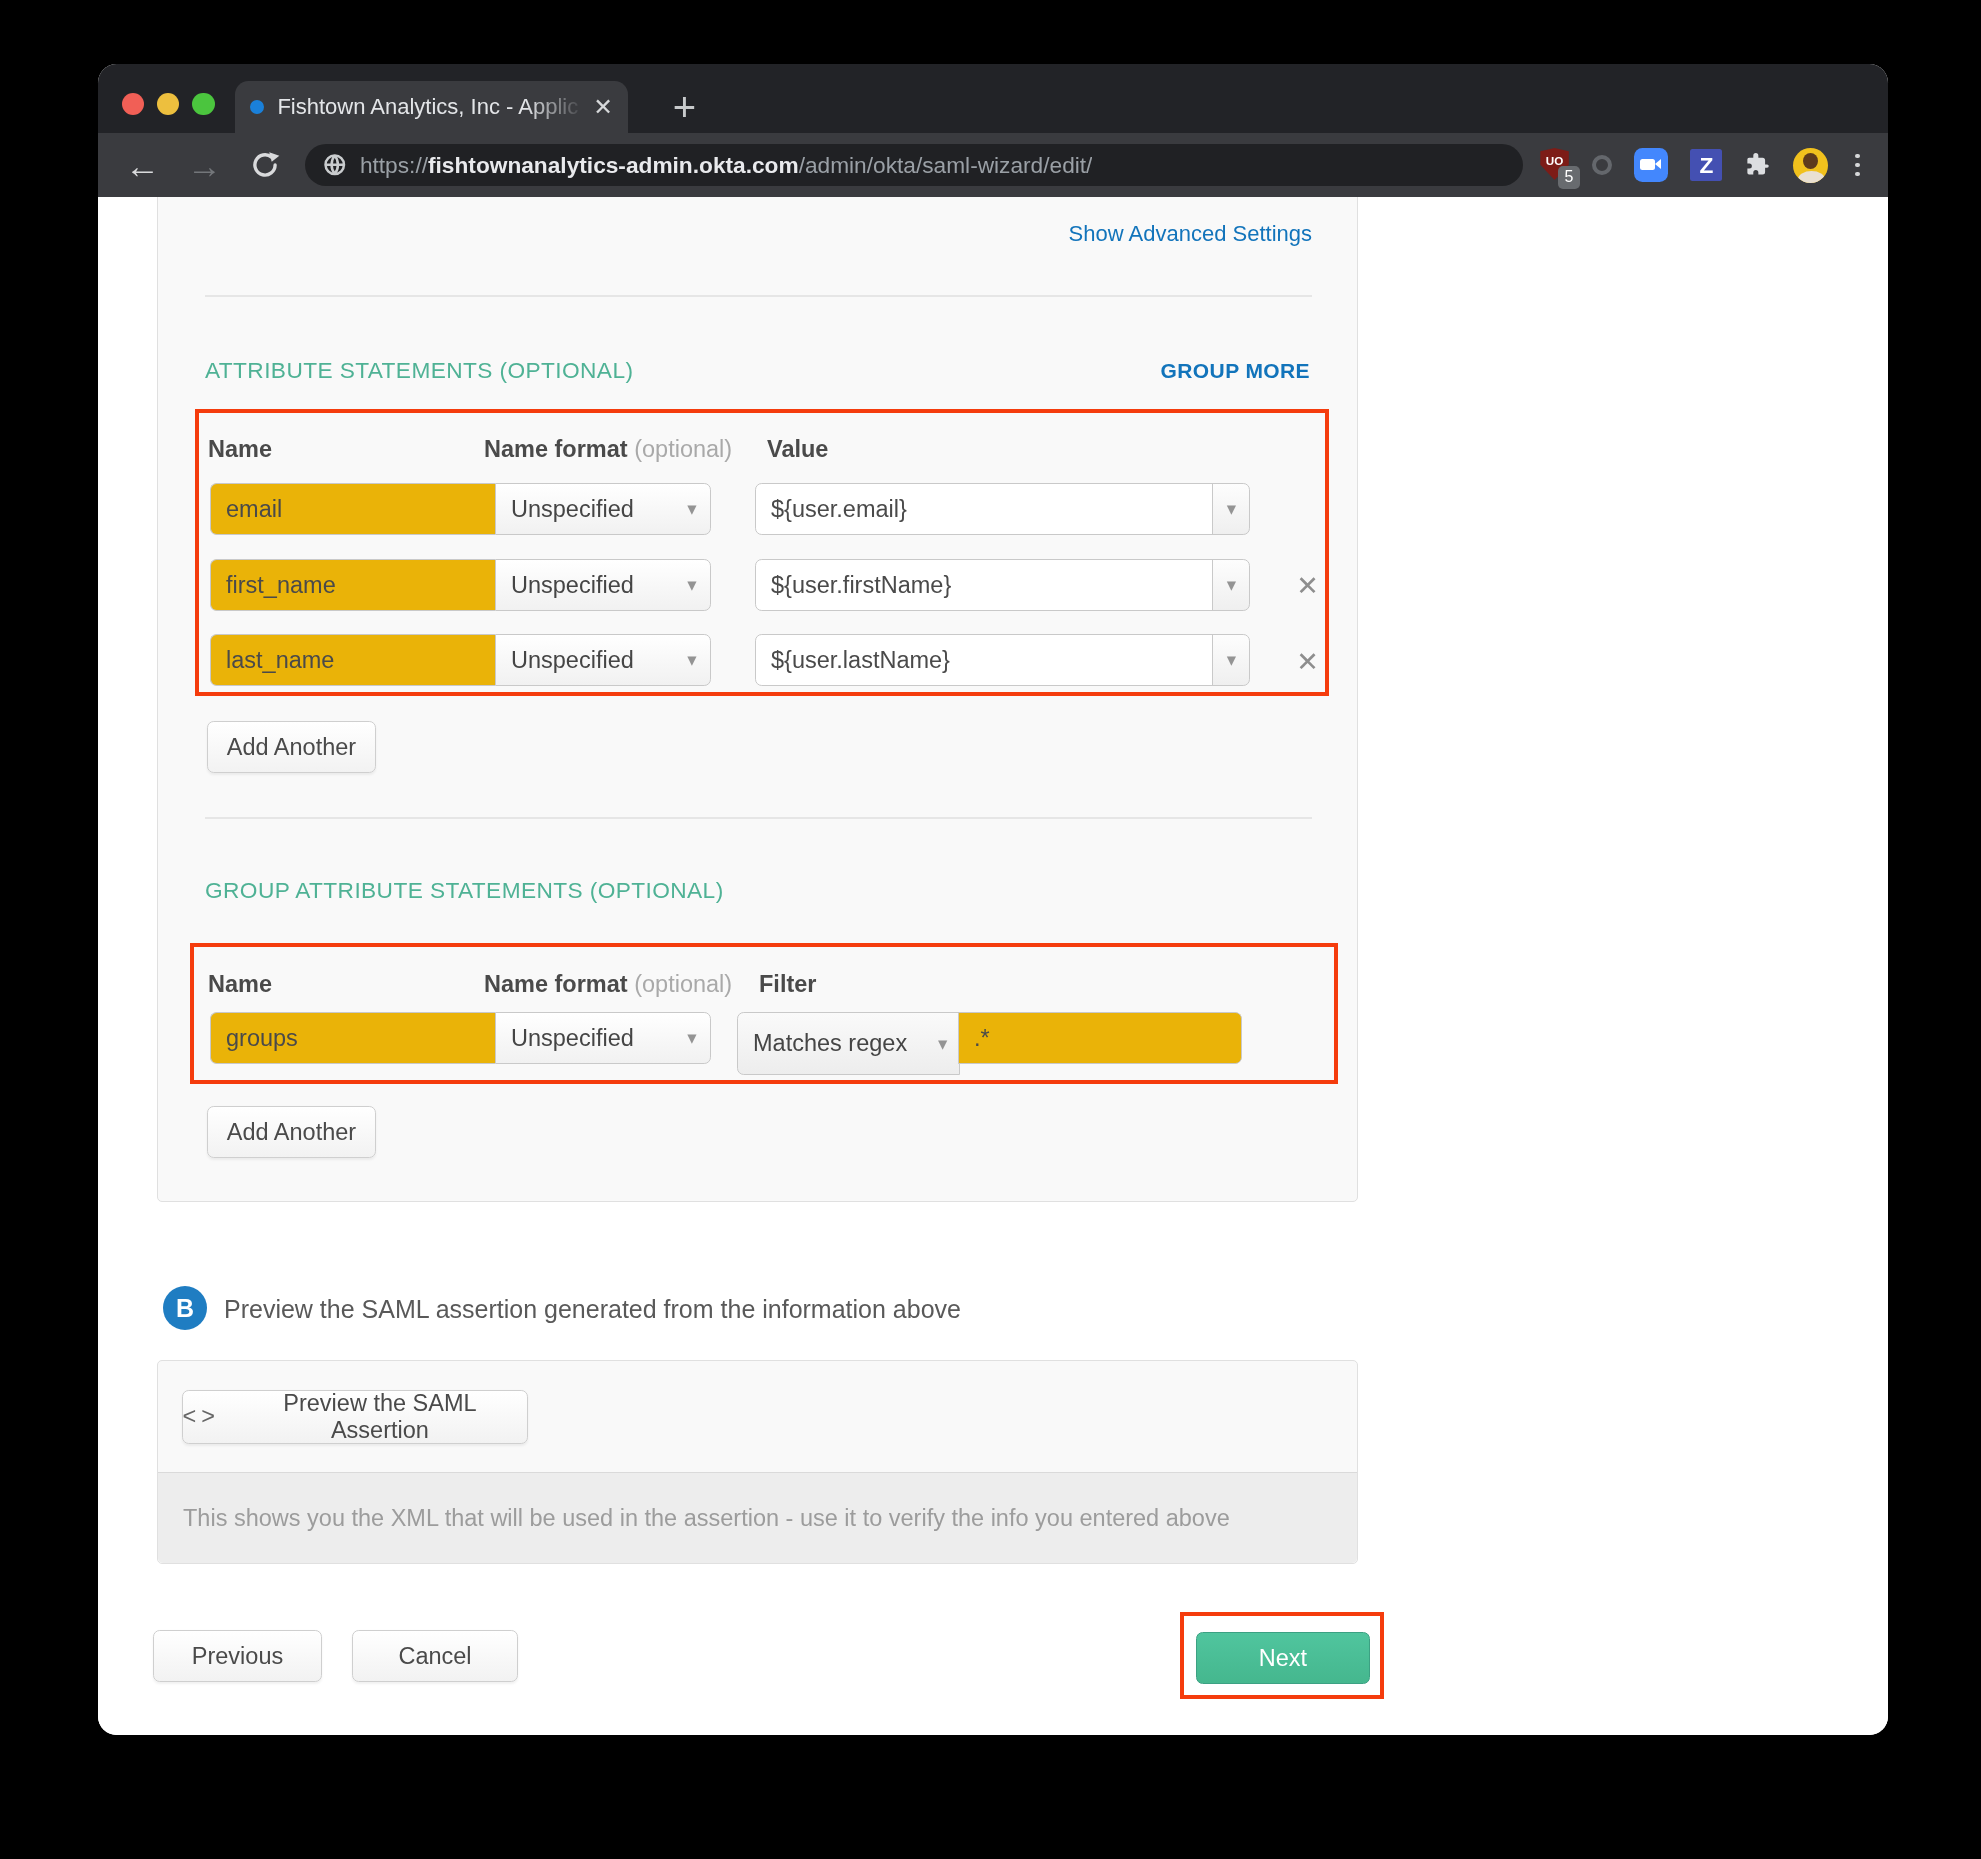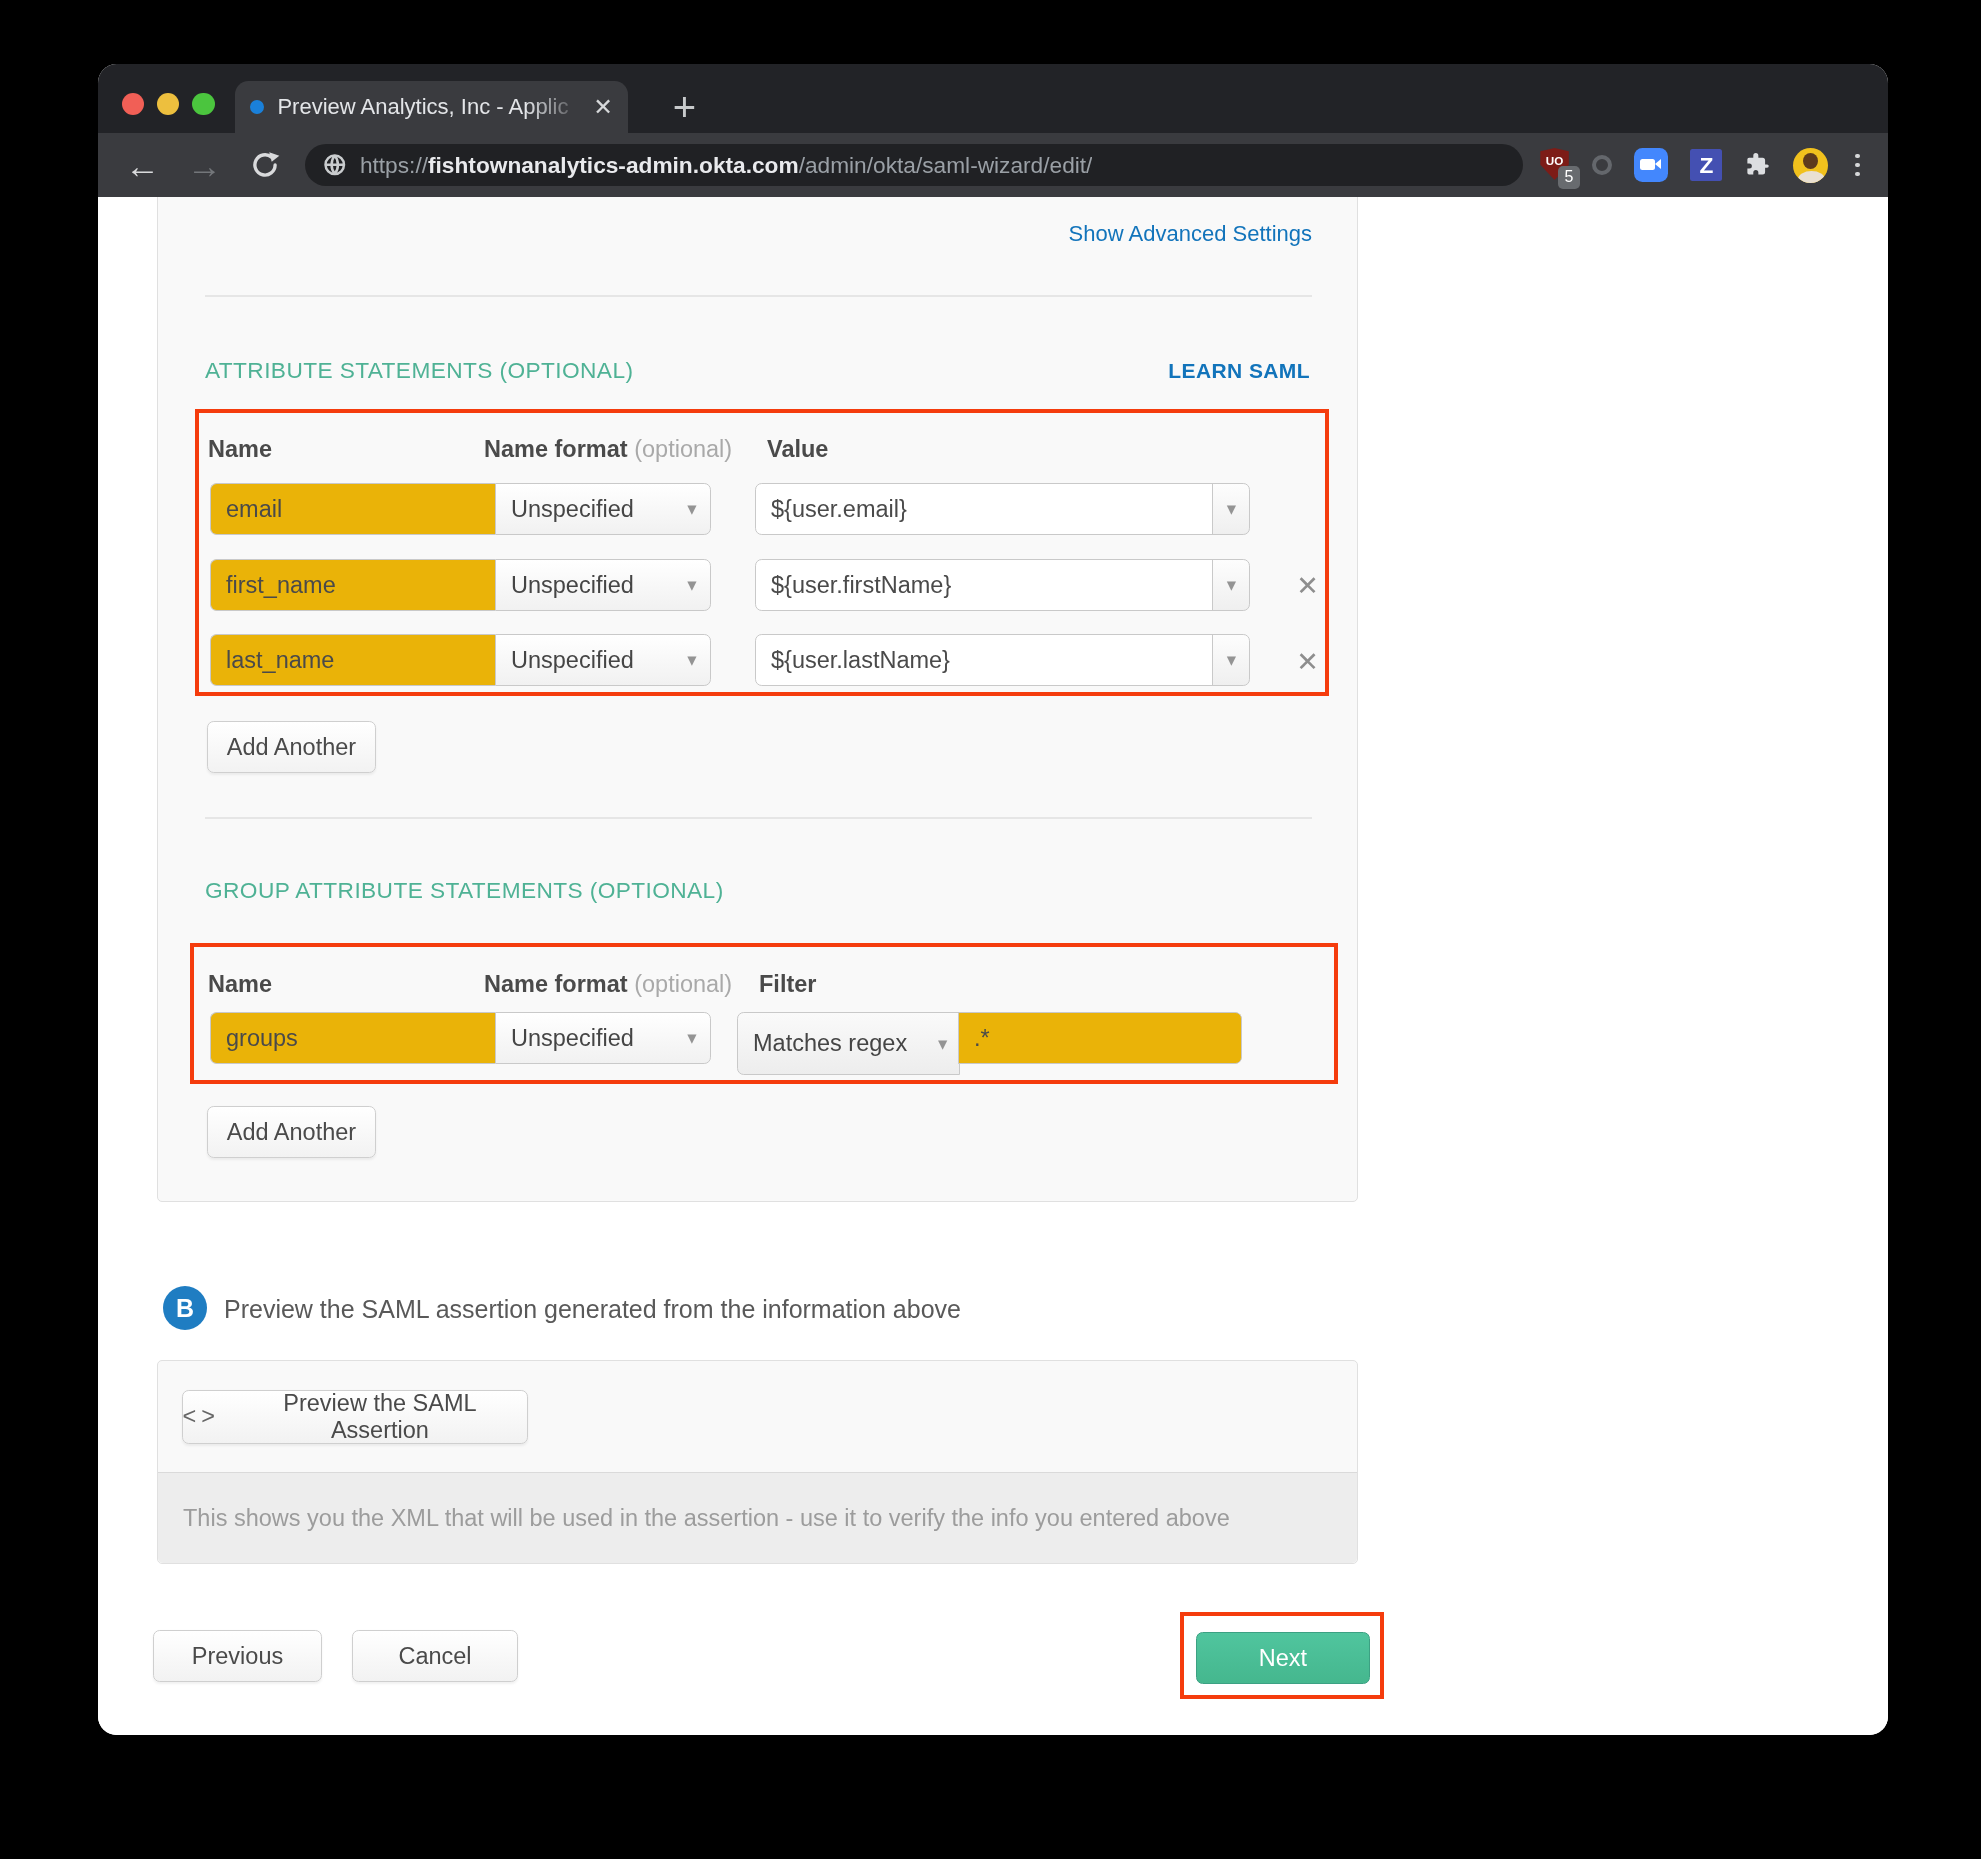--- a/index.html
+++ b/index.html
@@ -128,21 +128,21 @@
   <div class="window">
 
     <div class="titlebar">
       <div class="traffic">
         <div class="light red"></div>
         <div class="light yellow"></div>
         <div class="light green"></div>
       </div>
       <div class="tab">
         <div class="okta-favicon"></div>
-        <div class="tab-title">Preview Analytics, Inc - Applic</div>
+        <div class="tab-title">Fishtown Analytics, Inc - Applic</div>
         <div class="tab-close">✕</div>
       </div>
       <div class="newtab">+</div>
     </div>
 
     <div class="toolbar">
       <div class="nav-ico back">←</div>
       <div class="nav-ico forward">→</div>
       <svg class="reload" viewBox="0 0 38 38">
         <path d="M31 19 a12 12 0 1 1 -4.2 -9.2" fill="none" stroke="#d9dadc" stroke-width="4" stroke-linecap="round"></path>
@@ -181,21 +181,21 @@
       </div>
     </div>
 
     <div class="content">
 
       <div class="card" id="card1">
         <a class="link" id="show-adv">Show Advanced Settings</a>
         <div class="divider" id="div1"></div>
 
         <div class="section-title" id="attr-title">ATTRIBUTE STATEMENTS (OPTIONAL)</div>
-        <a class="link" id="learn-more">LEARN SAML</a>
+        <a class="link" id="learn-more">GROUP MORE</a>
 
         <div class="annot" id="annot1"></div>
 
         <div class="col-head" style="left:50px; top:250px;">Name</div>
         <div class="col-head" style="left:326px; top:250px;"><span>Name format</span> <span class="opt">(optional)</span></div>
         <div class="col-head" style="left:609px; top:250px;">Value</div>
 
         <input class="tinput name-in" style="top: 297px;" value="email">
         <div class="fmt-sel" style="top:297px;">
           <span>Unspecified</span>

